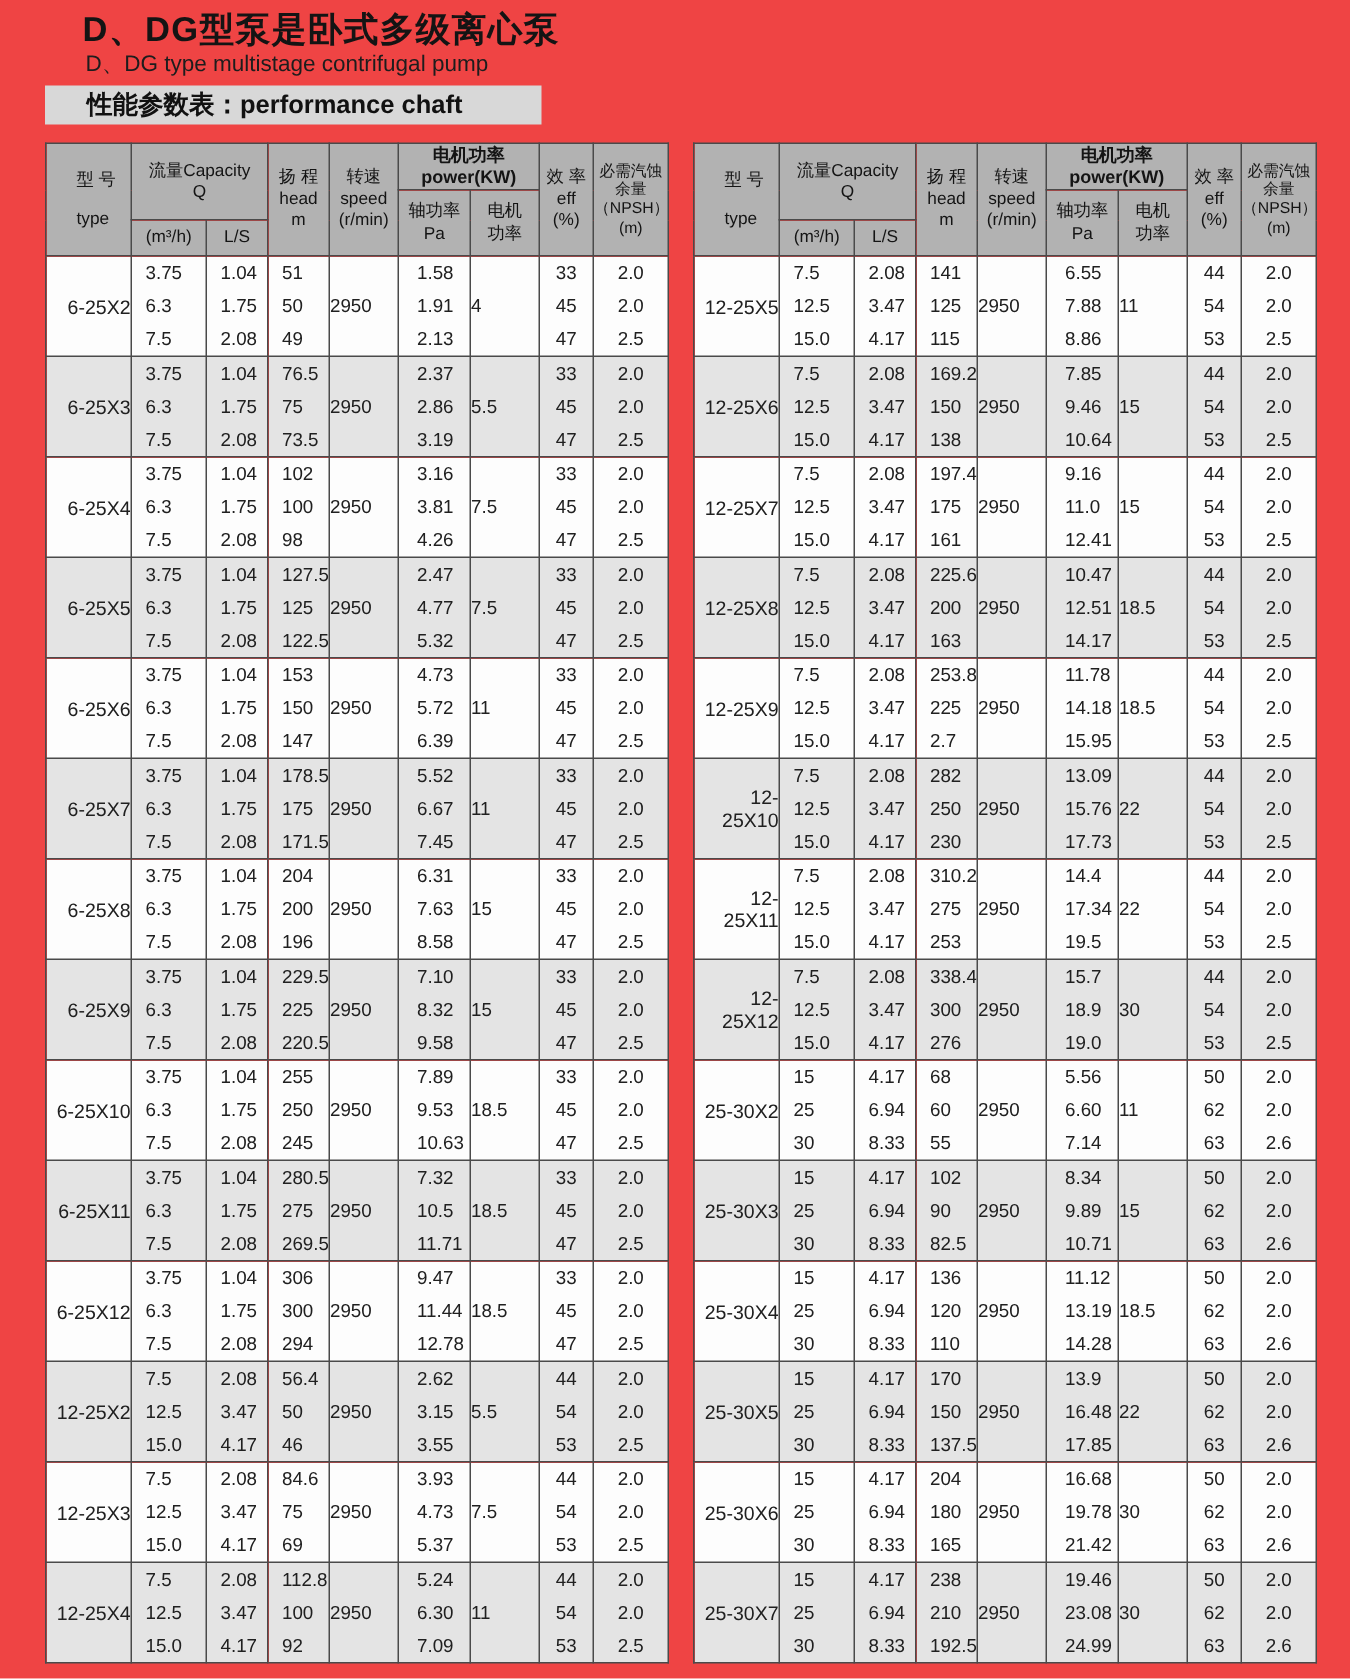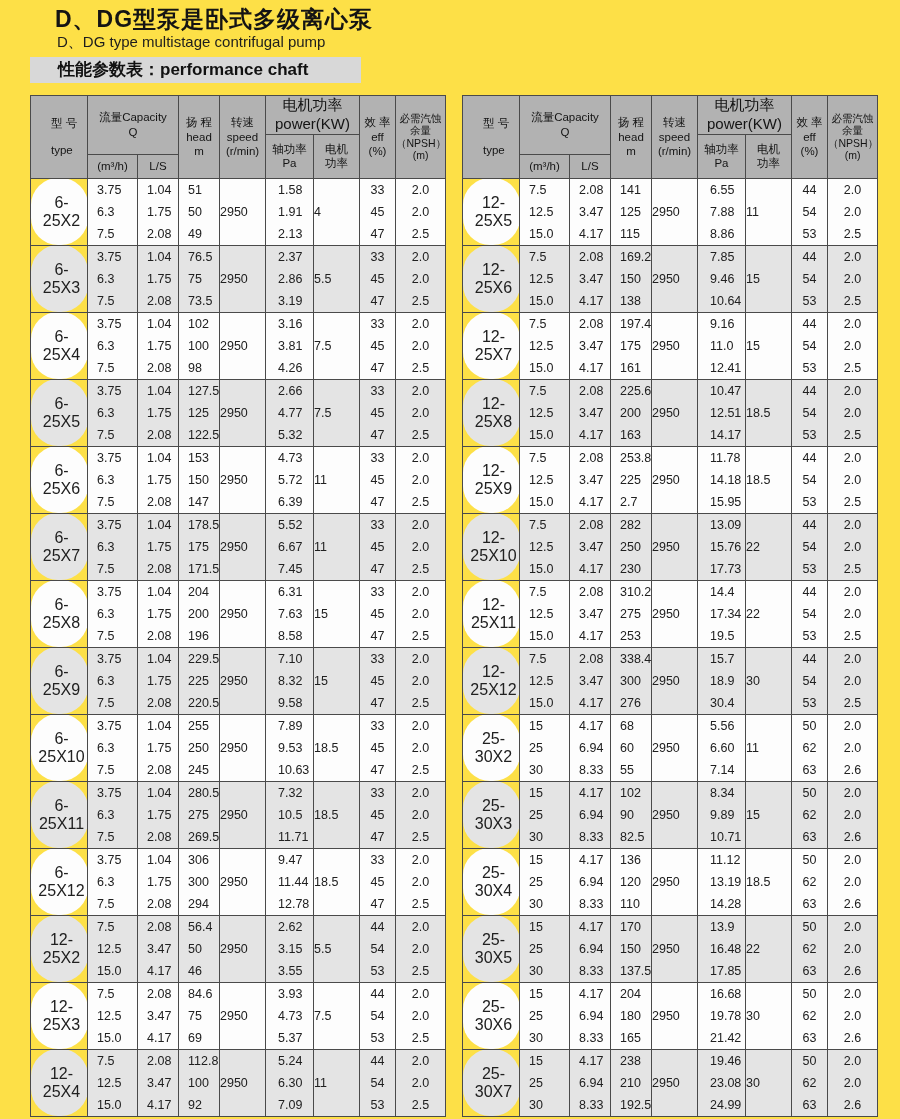--- a/index.html
+++ b/index.html
@@ -1,43 +1,43 @@
 <!DOCTYPE html>
 <html><head>
 <meta charset="utf-8">
 <style>
   html,body{margin:0;padding:0;background:#ffffff;}
   .page{
-    position:relative;width:900px;height:1119px;background:#fde047;
+    position:relative;width:900px;height:1119px;background:#ef4444;
     font-family:"Liberation Sans","DejaVu Sans",sans-serif;color:#1f1f1f;
     overflow:hidden;
   }
   .title-cn{position:absolute;left:55px;top:4px;font-size:23px;font-weight:bold;color:#141414;letter-spacing:1px;}
   .title-en{position:absolute;left:57px;top:33px;font-size:15px;color:#1d1d1d;}
   .section-bar{
     position:absolute;left:30px;top:57px;width:303px;height:26px;background:#d8d8d8;
     font-size:17px;font-weight:bold;color:#111;line-height:26px;padding-left:28px;
   }
   .tbl-wrap{position:absolute;top:95px;}
   .tbl-left{left:30px;width:415px;}
   .tbl-right{left:462px;width:416px;}
   table{border-collapse:collapse;width:100%;table-layout:fixed;}
   th,td{border:1px solid #4a4a4a;padding:0;font-weight:normal;overflow:hidden;}
   thead th{background:#b2b2b2;font-size:11.5px;line-height:1.25;color:#141414;text-align:center;vertical-align:middle;}
   .h-row1{height:24px;}
   .h-row2{height:20px;}
   .h-row3{height:24px;}
   .th-type{text-align:left;padding-left:20px;}
   .th-type .gap{height:12px;}
-  .th-power{font-size:15px;}
+  .th-power{font-size:12px;font-weight:bold;}
   .th-npsh{font-size:10.5px;line-height:1.2;}
   tbody td{height:66px;font-size:12.5px;color:#202020;vertical-align:middle;background:#fdfdfd;}
   tbody tr.shade td{background:#e4e4e4;}
   .line{height:22px;line-height:22px;}
-  .c-type{font-size:16px;text-align:center;padding-left:5px;border-radius:27px;}
+  .c-type{font-size:13px;text-align:right;padding-left:5px;}
   .c-left{text-align:left;padding-left:9px;}
   .c-pa{padding-left:12px;}
   .c-single{text-align:left;}
   .c-mid{text-align:center;}
 </style>
 </head>
 <body>
 
 <div class="page">
   <div class="title-cn">D、DG型泵是卧式多级离心泵</div>
@@ -224,21 +224,21 @@
               <div class="line">1.75</div>
               <div class="line">2.08</div>
             </td>
             <td class="c-left">
               <div class="line">127.5</div>
               <div class="line">125</div>
               <div class="line">122.5</div>
             </td>
             <td class="c-single">2950</td>
             <td class="c-left c-pa">
-              <div class="line">2.66</div>
+              <div class="line">2.47</div>
               <div class="line">4.77</div>
               <div class="line">5.32</div>
             </td>
             <td class="c-single">7.5</td>
             <td class="c-mid">
               <div class="line">33</div>
               <div class="line">45</div>
               <div class="line">47</div>
             </td>
             <td class="c-mid">
@@ -923,21 +923,21 @@
             </td>
             <td class="c-left">
               <div class="line">338.4</div>
               <div class="line">300</div>
               <div class="line">276</div>
             </td>
             <td class="c-single">2950</td>
             <td class="c-left c-pa">
               <div class="line">15.7</div>
               <div class="line">18.9</div>
-              <div class="line">30.4</div>
+              <div class="line">19.0</div>
             </td>
             <td class="c-single">30</td>
             <td class="c-mid">
               <div class="line">44</div>
               <div class="line">54</div>
               <div class="line">53</div>
             </td>
             <td class="c-mid">
               <div class="line">2.0</div>
               <div class="line">2.0</div>

